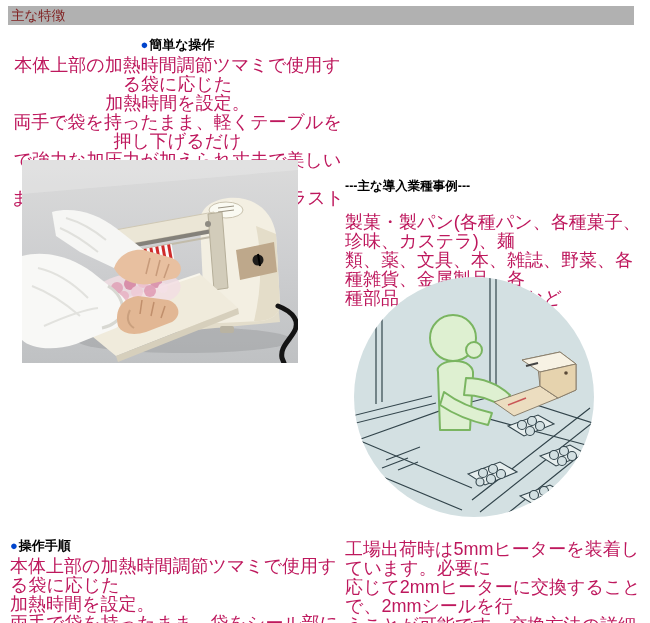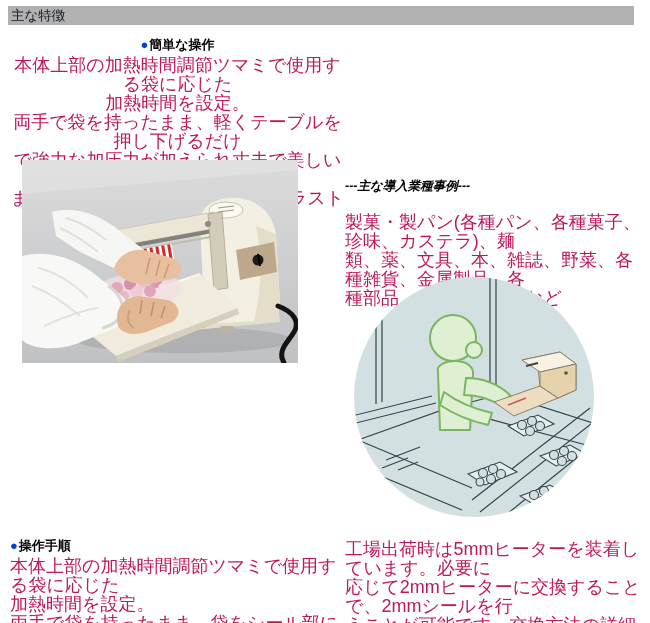--- a/index.html
+++ b/index.html
@@ -1,28 +1,28 @@
 <!DOCTYPE html>
 <html><head>
 <meta charset="utf-8">
 <style>
   html,body{margin:0;padding:0;background:#ffffff;}
   body{width:650px;height:623px;overflow:hidden;position:relative;
        font-family:"Liberation Sans","DejaVu Sans",sans-serif;color:#000;}
   .page{position:absolute;inset:0;width:650px;height:623px;}
   .titlebar{position:absolute;left:8px;top:6px;width:626px;height:19px;
             background:#b1b1b1;font-size:13.5px;line-height:19px;
-            padding-left:3px;box-sizing:border-box;color:#0f172a;}
+            padding-left:3px;box-sizing:border-box;color:#7f1d1d;}
   .sec{position:absolute;}
   .h{margin:0;font-size:13px;font-weight:bold;line-height:16px;color:#000;
      letter-spacing:0;}
   .bullet{color:#0044cc;margin-right:1px;font-size:13px;}
   .body{margin:3px 0 0 0;font-size:18px;line-height:19px;
         white-space:pre-line;color:#be185d;}
-  .subhead{margin:0;font-size:12.5px;font-weight:bold;line-height:16px;font-style:italic;}
+  .subhead{margin:0;font-size:12.5px;font-weight:bold;line-height:16px;}
   .imgbox{position:absolute;line-height:0;}
   svg{display:block;}
 </style>
 </head>
 <body>
 
 <div class="page">
 
   <div class="titlebar">
     <span>主な特徴</span>

